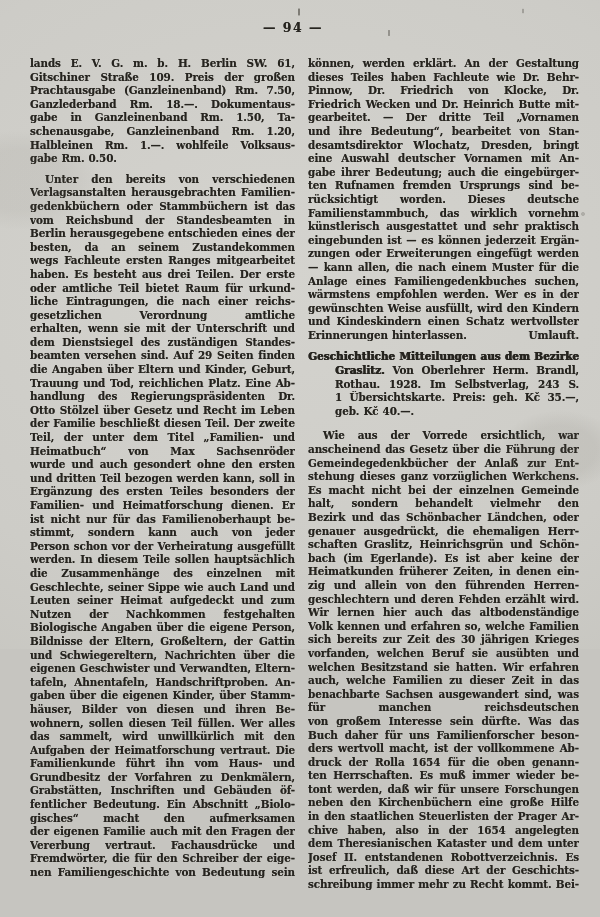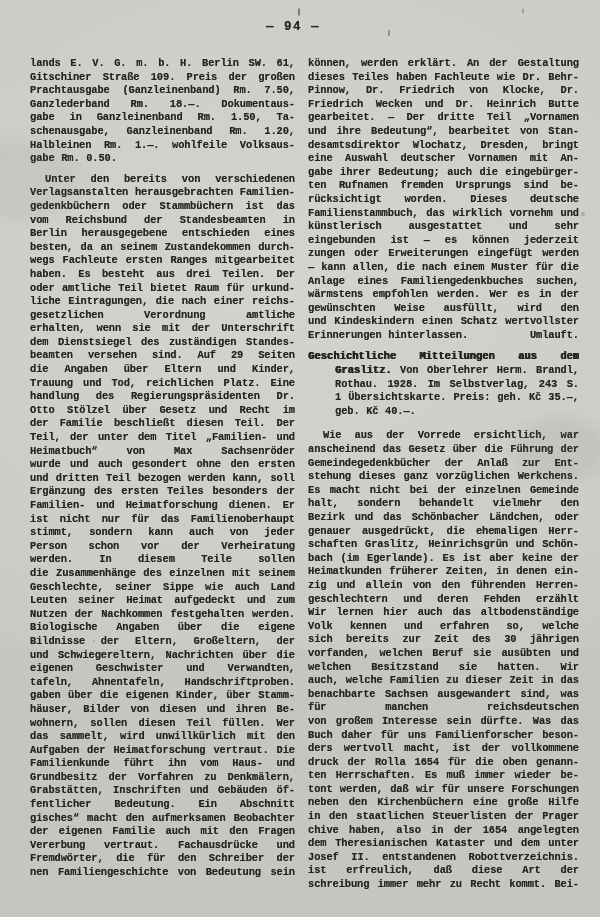--- a/index.html
+++ b/index.html
@@ -5,21 +5,20 @@
   html,body{margin:0;padding:0}
   body{
     width:600px;height:917px;overflow:hidden;
     background:#c6c5c0;
     font-family:"DejaVu Serif", serif;
   }
   .page{
     position:relative;width:600px;height:649px;
     background:radial-gradient(130% 95% at 48% 42%, #d4d3ce 0%, #cdccc7 55%, #c3c2bc 92%, #bcbbb5 100%);
     color:#26241f;
-    font-family:Liberation Mono, monospace;
   }
   .artifacts{
     position:absolute;inset:0;pointer-events:none;
     background:
       radial-gradient(2px 6px at 299px 12px, rgba(60,57,50,.55) 0 55%, transparent 70%),
       radial-gradient(2px 5px at 389px 33px, rgba(60,57,50,.40) 0 55%, transparent 70%),
       radial-gradient(2px 4px at 523px 11px, rgba(60,57,50,.30) 0 55%, transparent 70%),
       radial-gradient(3px 3px at 583px 214px, rgba(60,57,50,.22) 0 55%, transparent 75%),
       radial-gradient(2px 2px at 94px 641px, rgba(60,57,50,.20) 0 55%, transparent 75%),
       radial-gradient(3px 2px at 352px 903px, rgba(60,57,50,.18) 0 55%, transparent 75%),

